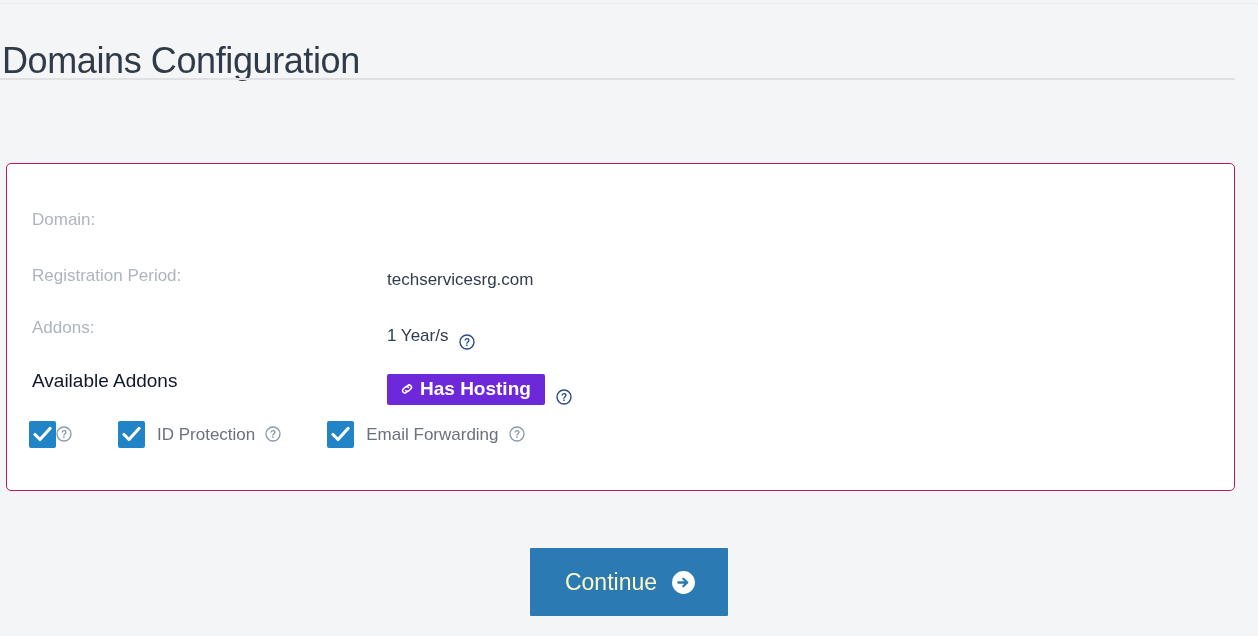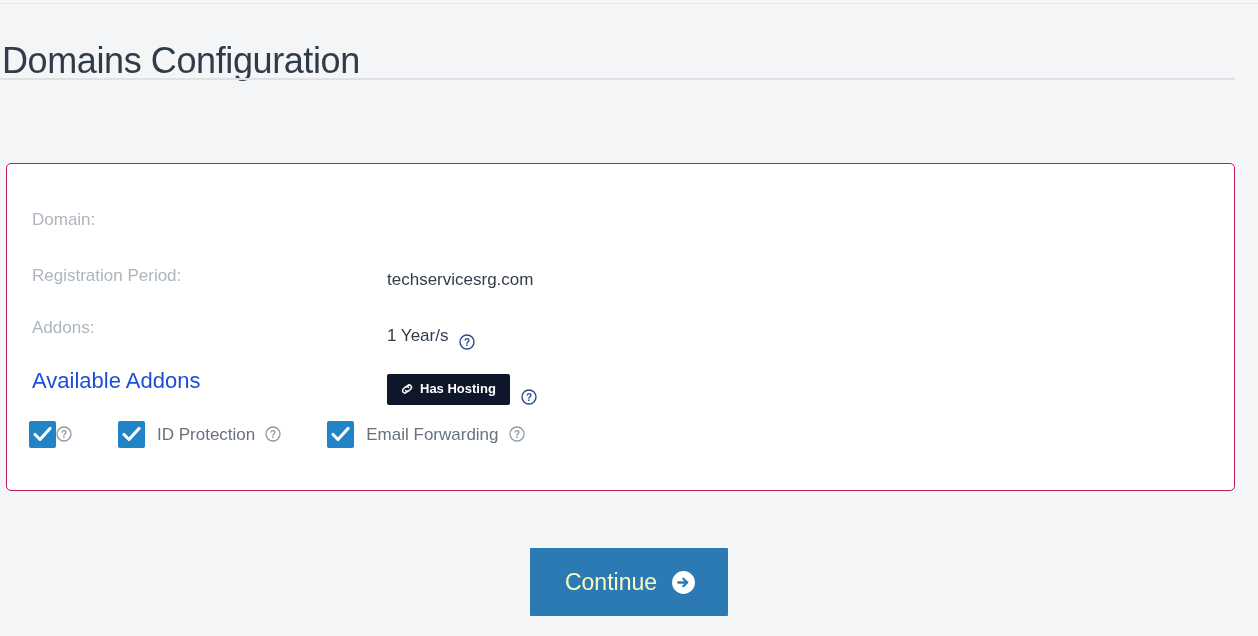--- a/index.html
+++ b/index.html
@@ -110,44 +110,44 @@
     vertical-align: middle;
     cursor: pointer;
   }
   .help-icon svg { display: block; }
 
   
   .badge-hosting {
     display: inline-flex;
     align-items: center;
     gap: 6px;
-    background: #0f172a;
+    background: #6d28d9;
     color: #ffffff;
-    font-size: 13px;
+    font-size: 19px;
     font-weight: bold;
     padding: 6px 14px 7px 13px;
     border-radius: 2px;
     line-height: 18px;
     white-space: nowrap;
   }
   .link-icon {
     display: inline-block;
     width: 14px;
     height: 14px;
     line-height: 0;
   }
   .link-icon svg { display: block; }
 
   .addons-heading {
     position: absolute;
     left: 25px;
     top: 203px;
-    font-size: 22px;
+    font-size: 19px;
     line-height: 28px;
-    color: #1d4ed8;
+    color: #0f172a;
     white-space: nowrap;
   }
 
   .addons-row {
     position: absolute;
     left: 22px;
     top: 255px;
     display: flex;
     align-items: center;
     gap: 0;

